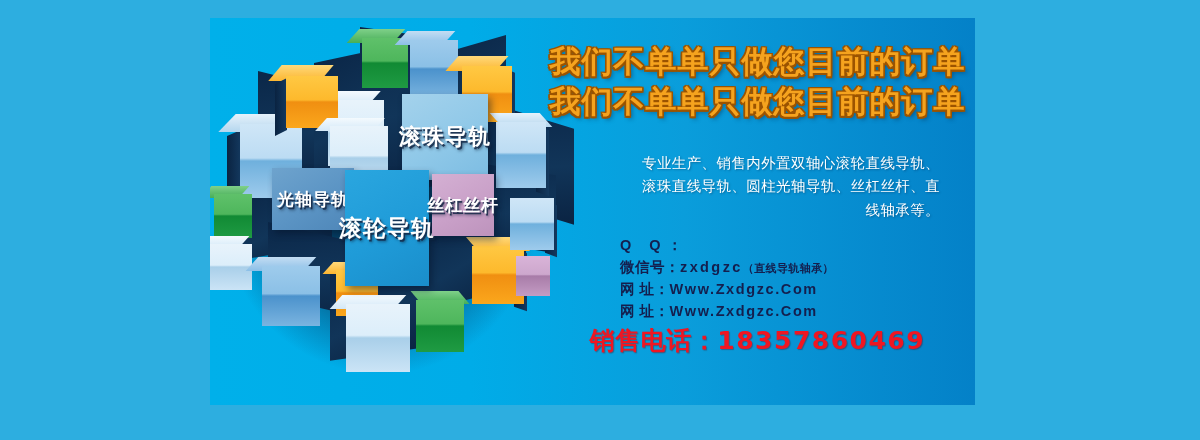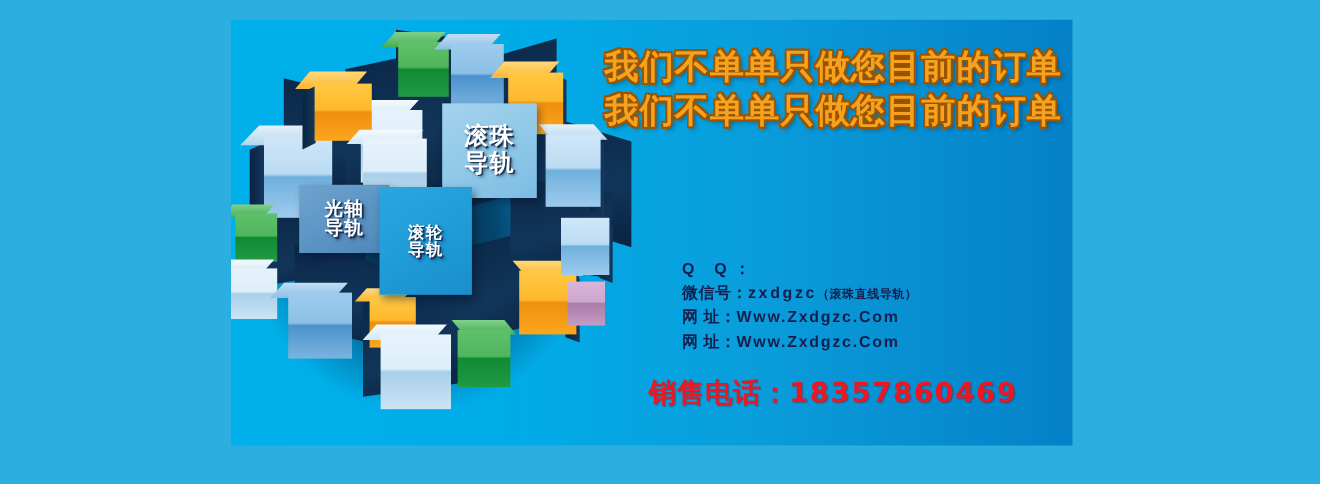--- a/index.html
+++ b/index.html
@@ -48,38 +48,38 @@
   .g-orange .t{background:linear-gradient(180deg,#ffd97a,#fcb631);}
   .g-pink   .f{background:linear-gradient(180deg,#d9b4d8 0%,#cda7cd 46%,#a87ca8 50%,#c49cc4 100%);}
   .dark .f{background:linear-gradient(160deg,#0b2748 0%,#113559 55%,#0a2342 100%);}
 
   
   .cube .s{background:linear-gradient(90deg,#0a2341,#14395f);}
 
   
   .label-box{
     position:absolute;
-    display:flex;flex-direction:column;align-items:center;justify-content:center;
+    display:flex;flex-direction:row;align-items:center;justify-content:center;
     font-family:"DejaVu Sans","Liberation Sans",sans-serif;
     font-weight:700;color:#ffffff;
     text-shadow:1.5px 1.5px 0 rgba(20,40,70,.85), 2.5px 2.5px 3px rgba(10,25,50,.55);
     line-height:1.08;letter-spacing:1px;
     box-shadow:3px 4px 7px rgba(4,18,40,.45);
   }
   .label-box span{display:block;white-space:nowrap;}
 
   .lb-gunzhu{ left:192px; top:76px;  width:86px;  height:86px;
      background:linear-gradient(150deg,#a4d2ec 0%,#8fc8e8 55%,#7cbce2 100%);
      font-size:22px;}
   .lb-guangzhou{ left:62px; top:150px; width:82px; height:62px;
      background:linear-gradient(150deg,#6ea3cd 0%,#5b94c4 55%,#4e86b8 100%);
      font-size:17px;}
-  .lb-gunlun{ left:135px; top:152px; width:84px; height:98px;
+  .lb-gunlun{ left:135px; top:152px; width:84px; height:116px;
      background:linear-gradient(150deg,#2aa6df 0%,#1f9bd8 55%,#1a8ecb 100%);
-     font-size:15px;}
+     font-size:23px;}
   .lb-sigang{ left:222px; top:156px; width:62px; height:62px;
      background:linear-gradient(150deg,#d4b0d3 0%,#c9a0c8 55%,#bd93bc 100%);
      font-size:17px;}
 
   
   .copy{position:absolute;left:330px;top:0;width:435px;height:387px;}
 
   .headline{
     position:absolute;left:0;top:24px;width:435px;
     text-align:center;
@@ -117,21 +117,20 @@
   .cval.tight{letter-spacing:1.6px;}
   .cnote{font-size:11px;letter-spacing:.4px;font-weight:700;}
 
   .phone{
     position:absolute;left:0;top:306px;width:435px;
     text-align:center;white-space:nowrap;
     font-family:"DejaVu Sans","Liberation Sans",sans-serif;
     font-weight:700;font-size:25px;color:#ef1622;
     letter-spacing:.5px;
     text-shadow:1px 1px 1px rgba(90,0,8,.35);
-    margin-top:16px;
   }
   .phone .pnum{letter-spacing:1.5px;}
 </style>
 </head>
 <body>
 
 <div id="stage">
 
   <div class="outer-bg"></div>
 
@@ -269,42 +268,51 @@
       <div class="label-box lb-guangzhou">
         <span>光轴</span>
         <span>导轨</span>
       </div>
 
       <div class="label-box lb-gunlun">
         <span>滚轮</span>
         <span>导轨</span>
       </div>
 
+      <div class="label-box lb-sigang">
+        <span>丝杠</span>
+        <span>丝杆</span>
+      </div>
     </div>
 
     <div class="copy">
 
       <div class="headline">
         <span class="hl">我们不单单只做您目前的订单</span>
         <span class="hl">我们不单单只做您目前的订单</span>
       </div>
 
+      <div class="blurb">
+        <span class="bl">专业生产、销售内外置双轴心滚轮直线导轨、</span>
+        <span class="bl">滚珠直线导轨、圆柱光轴导轨、丝杠丝杆、直</span>
+        <span class="bl">线轴承等。</span>
+      </div>
 
       <div class="contact">
 
         <div class="crow">
           <span class="ckey wide">Q Q</span>
           <span class="ckey">：</span>
         </div>
 
         <div class="crow">
           <span class="ckey">微信号</span>
           <span class="ckey">：</span>
           <span class="cval">zxdgzc</span>
-          <span class="cnote">（滚珠直线导轨）</span>
+          <span class="cnote">（直线导轨轴承）</span>
         </div>
 
         <div class="crow">
           <span class="ckey">网  址</span>
           <span class="ckey">：</span>
           <span class="cval tight">Www.Zxdgzc.Com</span>
         </div>
 
         <div class="crow">
           <span class="ckey">网  址</span>

